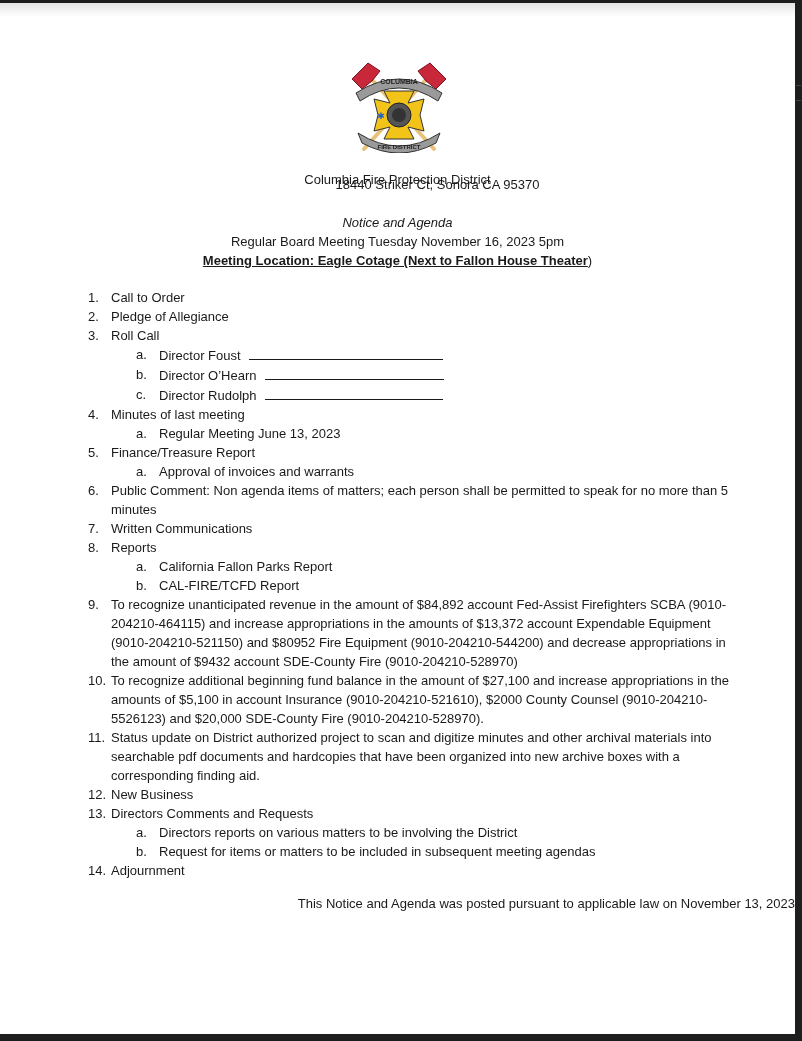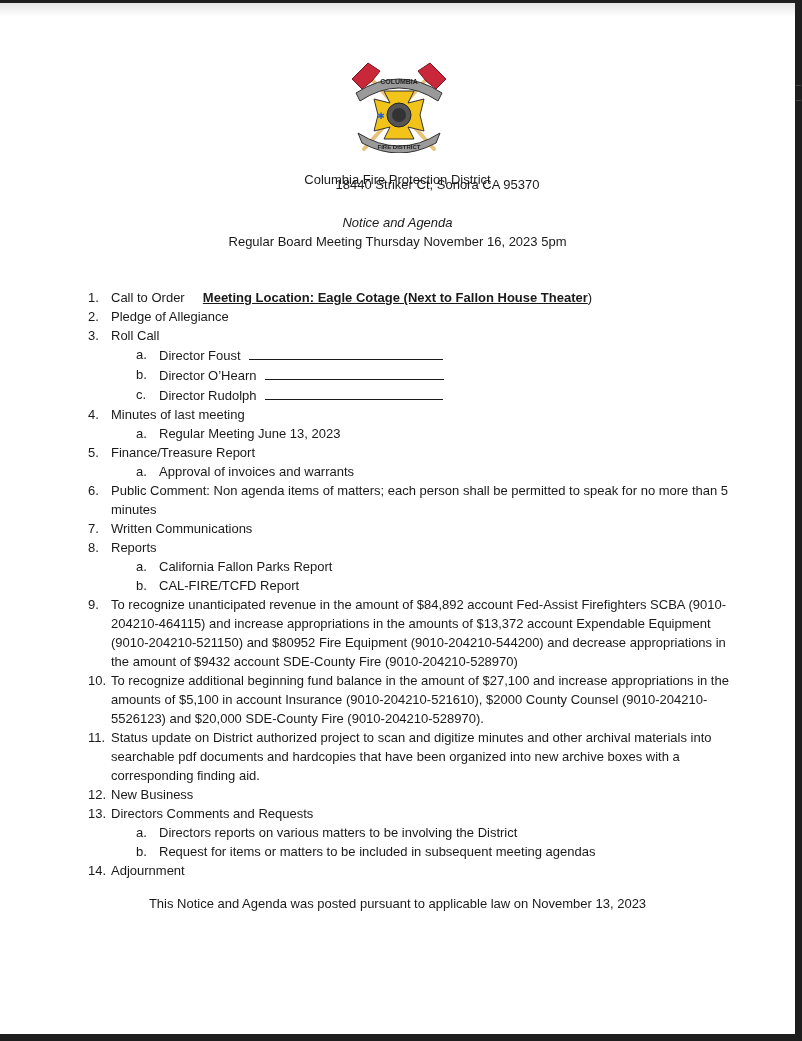--- a/index.html
+++ b/index.html
@@ -101,21 +101,21 @@
       border-bottom: 1px solid #1a1a1a;
       height: 14px;
       vertical-align: baseline;
       margin-left: 8px;
     }
     .footer-note {
       position: absolute;
       left: 0;
       top: 891px;
       width: 795px;
-      text-align: center;
+      text-align: right;
       white-space: nowrap;
     }
   </style>
 </head>
 <body>
 
 <div class="viewer">
   <div class="page">
     <div class="page-shadow-top"></div>
 
@@ -139,22 +139,22 @@
 
         <path d="M10 74 Q51 100 92 74 L88 84 Q51 104 14 84 Z" fill="#9a9a9a" stroke="#333" stroke-width="1"></path>
         <text x="51" y="90" text-anchor="middle" font-size="6" font-family="Liberation Sans, sans-serif" font-weight="bold" fill="#222">FIRE DISTRICT</text>
       </svg>
     </div>
 
     <div class="doc-text center-line" style="top:153px;margin-top:14px;">Columbia Fire Protection District</div>
     <div class="doc-text center-line" style="top:172px;margin-left:40px;">18440 Striker Ct, Sonora CA 95370</div>
 
     <div class="doc-text center-line" style="top:210px;font-style:italic;">Notice and Agenda</div>
-    <div class="doc-text center-line" style="top:229px;">Regular Board Meeting Thursday November 16, 2023 5pm</div>
-    <div class="doc-text center-line" style="top:248px;margin-top:37px;">
+    <div class="doc-text center-line" style="top:229px;">Regular Board Meeting Tuesday November 16, 2023 5pm</div>
+    <div class="doc-text center-line" style="top:248px;">
       <span class="bold-under">Meeting Location: Eagle Cotage (Next to Fallon House Theater</span><span>)</span>
     </div>
 
     <div class="agenda doc-text" id="agenda">
         <div class="item"><span class="num">1.</span><span>Call to Order</span></div>
         <div class="item"><span class="num">2.</span><span>Pledge of Allegiance</span></div>
         <div class="item"><span class="num">3.</span><span>Roll Call</span></div>
         <div class="sub"><span class="letter">a.</span><span>Director Foust</span><span class="blank" style="width: 194px;"></span></div>
         <div class="sub"><span class="letter">b.</span><span>Director O’Hearn</span><span class="blank" style="width: 179px;"></span></div>
         <div class="sub"><span class="letter">c.</span><span>Director Rudolph</span><span class="blank" style="width: 178px;"></span></div>

